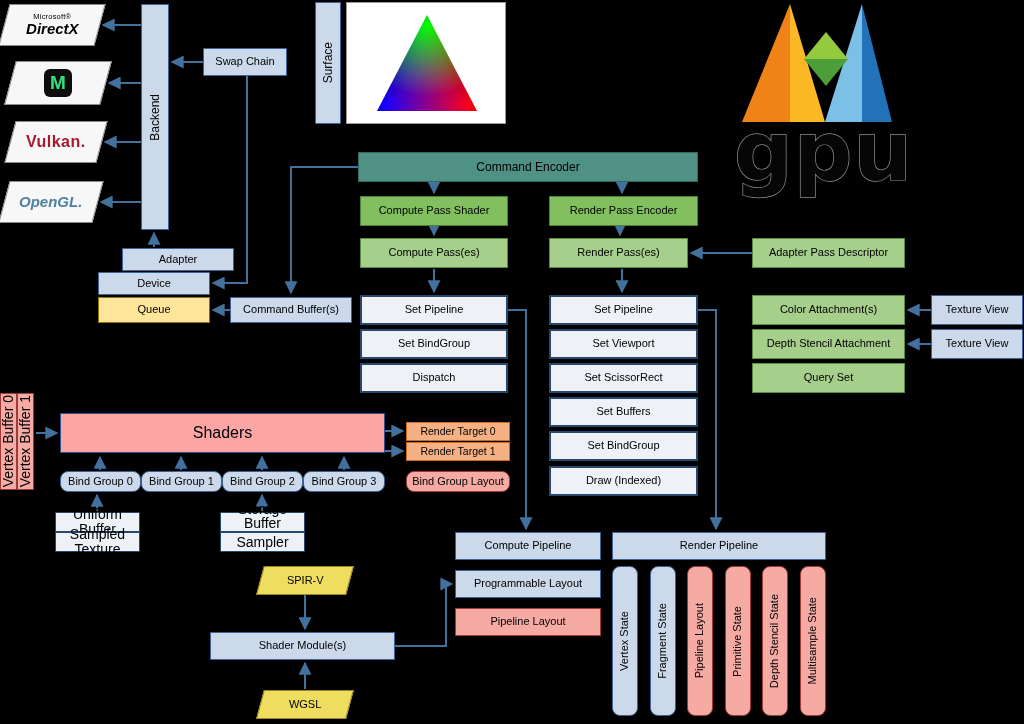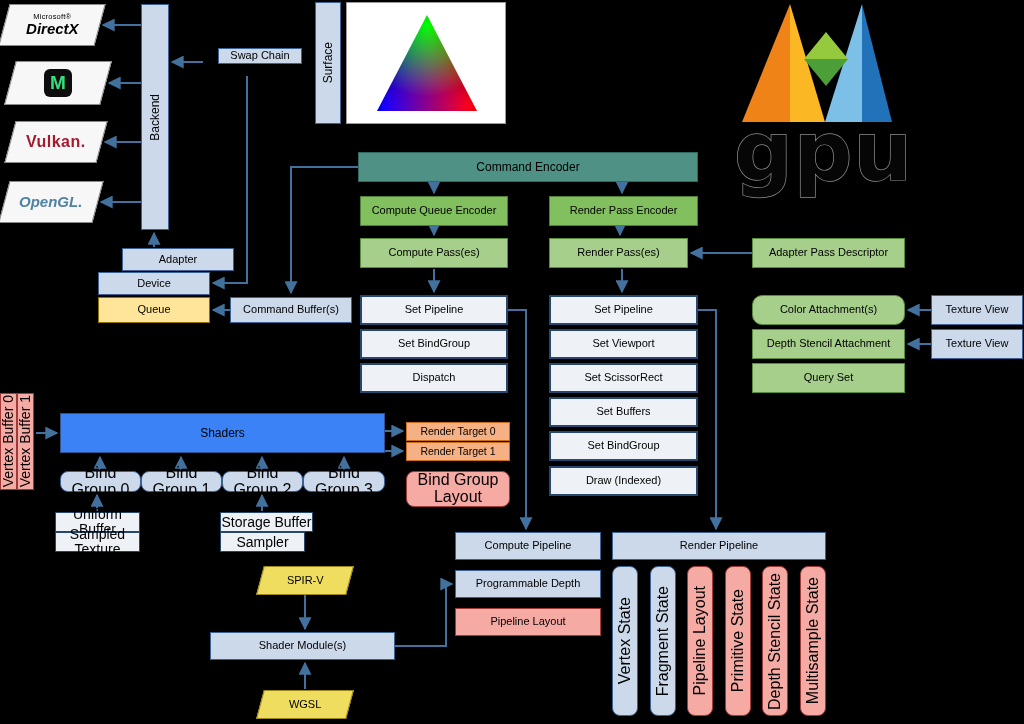--- a/index.html
+++ b/index.html
@@ -9,22 +9,22 @@
        text-align:center;font-size:11px;line-height:1.05;border:1.5px solid #333;}
   .blue{background:#ccd9ea;border-color:#3a6292;}
   .white{background:#eef2f6;border-color:#26486e;border-width:2px;}
   .green{background:#a7cf8c;border-color:#5a8a3c;}
   .greendk{background:#82c05f;border-color:#4f7e37;}
   .teal{background:#4f9184;border-color:#2f6b5f;font-size:12px;}
   .yellowbox{background:#ffe599;border-color:#8f7200;}
   .gold{background:#efdd60;border-color:#9a8619;}
   .orange{background:#f5b183;border-color:#cc6a1d;font-size:10.5px;}
   .salmon{background:#f5aaa4;border-color:#9e3a38;}
-  .shadersbox{background:#3b82f6;border-color:#2f528f;font-size:12px;}
-  .sm{font-size:16px;border-radius:8px;} .xs{font-size:14px;}
+  .shadersbox{background:#fca5a5;border-color:#2f528f;font-size:16px;}
+  .sm{font-size:11px;border-radius:8px;} .xs{font-size:14px;}
   .vbox span{writing-mode:vertical-rl;transform:rotate(180deg);white-space:nowrap;}
   .skew{transform:skewX(-15deg);}
   .unskew{transform:skewX(15deg);display:flex;flex-direction:column;align-items:center;justify-content:center;}
   .api{background:#f7f7f7;border:1.5px solid #8a8a8a;}
   .ms-small{font-size:7.5px;letter-spacing:.2px;}
   .dx-big{font-size:15px;font-weight:bold;font-style:italic;}
   .metal-badge{width:28px;height:28px;background:#0d0d0d;border-radius:6px;display:flex;align-items:center;justify-content:center;}
   .metal-m{color:#35e07f;font-weight:bold;font-size:19px;}
   .vulkan-t{color:#a6192e;font-weight:bold;font-size:16px;letter-spacing:.5px;}
   .opengl-t{color:#4f81a0;font-weight:bold;font-style:italic;font-size:15px;}
@@ -106,21 +106,21 @@
   </div>
   <div class="box api skew" style="left:4px;top:181px;width:94px;height:42px;">
     <div class="unskew">
         <span class="opengl-t">OpenGL.</span>
       </div>
   </div>
 
   <div class="box blue vbox" style="left:141px;top:4px;width:28px;height:226px;font-size:12px;">
     <span>Backend</span>
   </div>
-  <div class="box blue" style="left:218px;top:48px;width:84px;height:16px;">
+  <div class="box blue" style="left:203px;top:48px;width:84px;height:28px;">
     <span>Swap Chain</span>
   </div>
   <div class="box blue vbox" style="left:315px;top:2px;width:26px;height:122px;font-size:12px;">
     <span>Surface</span>
   </div>
   <div class="triframe" style="left:346px;top:2px;width:160px;height:122px;">
     <div class="rgbtri"></div>
   </div>
 
   <div class="box blue" style="left:98px;top:248px;width:112px;height:23px;margin-left:24px;">
@@ -133,21 +133,21 @@
     <span>Queue</span>
   </div>
   <div class="box teal" style="left:358px;top:152px;width:340px;height:30px;">
     <span>Command Encoder</span>
   </div>
 
   <div class="box blue" style="left:230px;top:297px;width:122px;height:26px;">
     <span>Command Buffer(s)</span>
   </div>
   <div class="box greendk" style="left:360px;top:196px;width:148px;height:30px;">
-    <span>Compute Queue Encoder</span>
+    <span>Compute Pass Shader</span>
   </div>
   <div class="box greendk" style="left:549px;top:196px;width:149px;height:30px;">
     <span>Render Pass Encoder</span>
   </div>
   <div class="box green" style="left:360px;top:238px;width:148px;height:30px;">
     <span>Compute Pass(es)</span>
   </div>
   <div class="box green" style="left:549px;top:238px;width:139px;height:30px;">
     <span>Render Pass(es)</span>
   </div>
@@ -177,21 +177,21 @@
   <div class="box white" style="left:549px;top:397px;width:149px;height:30px;">
     <span>Set Buffers</span>
   </div>
   <div class="box white" style="left:549px;top:431px;width:149px;height:30px;">
     <span>Set BindGroup</span>
   </div>
   <div class="box white" style="left:549px;top:466px;width:149px;height:30px;">
     <span>Draw (Indexed)</span>
   </div>
 
-  <div class="box green" style="left:752px;top:295px;width:153px;height:30px;border-radius:10px;">
+  <div class="box green" style="left:752px;top:295px;width:153px;height:30px;">
     <span>Color Attachment(s)</span>
   </div>
   <div class="box green" style="left:752px;top:329px;width:153px;height:30px;">
     <span>Depth Stencil Attachment</span>
   </div>
   <div class="box green" style="left:752px;top:363px;width:153px;height:30px;">
     <span>Query Set</span>
   </div>
   <div class="box blue" style="left:931px;top:295px;width:92px;height:30px;">
     <span>Texture View</span>
@@ -220,30 +220,30 @@
   </div>
   <div class="box blue sm" style="left:141px;top:471px;width:81px;height:21px;">
     <span>Bind Group 1</span>
   </div>
   <div class="box blue sm" style="left:222px;top:471px;width:81px;height:21px;">
     <span>Bind Group 2</span>
   </div>
   <div class="box blue sm" style="left:303px;top:471px;width:82px;height:21px;">
     <span>Bind Group 3</span>
   </div>
-  <div class="box salmon sm" style="left:406px;top:471px;width:104px;height:36px;">
+  <div class="box salmon sm" style="left:406px;top:471px;width:104px;height:21px;">
     <span>Bind Group Layout</span>
   </div>
   <div class="box white xs" style="left:55px;top:512px;width:85px;height:20px;border-width:1.5px;">
     <span>Uniform Buffer</span>
   </div>
   <div class="box white xs" style="left:55px;top:532px;width:85px;height:20px;border-width:1.5px;">
     <span>Sampled Texture</span>
   </div>
-  <div class="box white xs" style="left:220px;top:512px;width:93px;height:20px;border-width:1.5px;">
+  <div class="box white xs" style="left:220px;top:512px;width:85px;height:20px;border-width:1.5px;align-items:flex-end;">
     <span>Storage Buffer</span>
   </div>
   <div class="box white xs" style="left:220px;top:532px;width:85px;height:20px;border-width:1.5px;">
     <span>Sampler</span>
   </div>
 
   <div class="box gold skew" style="left:260px;top:566px;width:90px;height:29px;">
     <div class="unskew">
         <span>SPIR-V</span>
       </div>
@@ -254,21 +254,21 @@
   <div class="box gold skew" style="left:260px;top:690px;width:90px;height:29px;">
     <div class="unskew">
         <span>WGSL</span>
       </div>
   </div>
 
   <div class="box blue" style="left:455px;top:532px;width:146px;height:28px;">
     <span>Compute Pipeline</span>
   </div>
   <div class="box blue" style="left:455px;top:570px;width:146px;height:28px;">
-    <span>Programmable Depth</span>
+    <span>Programmable Layout</span>
   </div>
   <div class="box salmon" style="left:455px;top:608px;width:146px;height:28px;">
     <span>Pipeline Layout</span>
   </div>
   <div class="box blue" style="left:612px;top:532px;width:214px;height:28px;">
     <span>Render Pipeline</span>
   </div>
   <div class="box blue vbox sm" style="left:612px;top:566px;width:26px;height:150px;">
     <span>Vertex State</span>
   </div>

